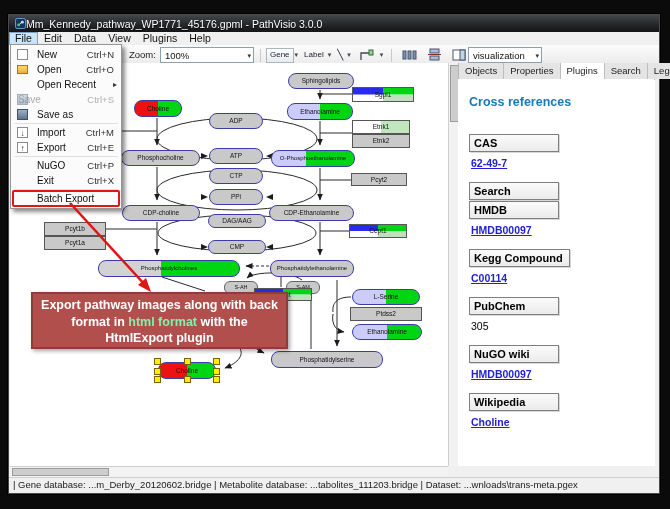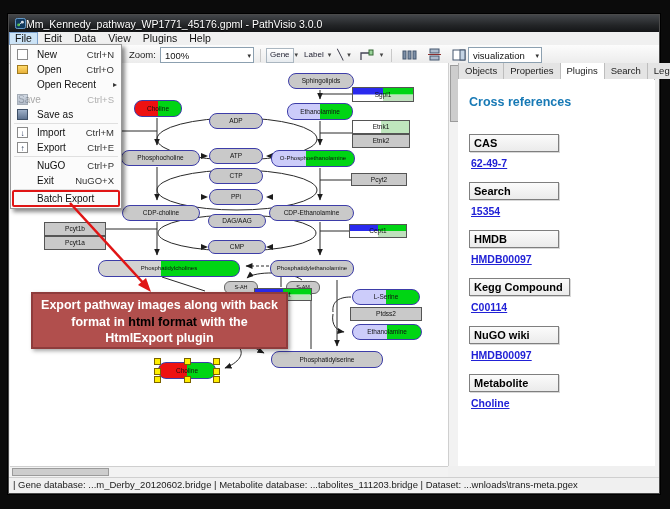--- a/index.html
+++ b/index.html
@@ -36,21 +36,21 @@
   .edges{position:absolute;left:10px;top:63px;z-index:5;}
   .node{position:absolute;z-index:6;box-sizing:border-box;border:1px solid #3d3da8;border-radius:8px;
         text-align:center;color:#111;font-size:6.5px;white-space:nowrap;overflow:hidden;}
   .node.gene{border:1px solid #555;border-radius:0;}
   .node.small{border-color:#666;border-radius:6px;font-size:5.5px;}
   .handle{position:absolute;width:5px;height:5px;background:#ffee00;border:1px solid #7a6200;z-index:8;}
   
   .callout{position:absolute;left:31px;top:292px;width:253px;height:50px;z-index:40;background:#b14f4d;
            border:2px solid #8e3c3c;color:#fff;font-weight:bold;font-size:12.5px;line-height:16.5px;
            text-align:center;padding-top:3px;box-shadow:2px 2px 4px rgba(0,0,0,.35);}
-  .callout .hl{color:#000000;}
+  .callout .hl{color:#86efac;}
   .red-overlay{position:absolute;left:0;top:0;z-index:60;pointer-events:none;}
   
   .popup{position:absolute;left:10px;top:44px;width:110px;z-index:50;background:#fbfbfb;
          border:1px solid #979797;box-shadow:3px 3px 4px rgba(0,0,0,.45);padding:2px 0;}
   .fm-row{position:relative;height:15px;line-height:15px;padding-left:26px;font-size:10px;color:#111;}
   .fm-row.disabled{color:#a8a8a8;padding-left:7px;}
   .fm-shortcut{position:absolute;right:7px;color:#333;font-size:9.5px;}
   .fm-row.disabled .fm-shortcut{color:#b0b0b0;}
   .fm-sub{position:absolute;right:4px;font-size:8px;color:#333;}
   .fm-sep{height:1px;background:#e0e0e0;margin:1px 3px;}
@@ -253,46 +253,47 @@
       <span class="tab">Properties</span>
       <span class="tab active">Plugins</span>
       <span class="tab">Search</span>
       <span class="tab">Legend</span>
     </div>
   <div class="bp-content">
     <div class="bp-inner">
       <div class="bp-heading">Cross references</div>
       <div id="bp-sections">
           <div><div class="bp-header">CAS</div><div class="bp-val"><a href="#">62-49-7</a></div></div>
-          <div><div class="bp-header">Search</div><div class="bp-val"><a href="#">15354</a></div></div>
+          <div><div class="bp-header">Search</div></div>
           <div><div class="bp-header">HMDB</div><div class="bp-val"><a href="#">HMDB00097</a></div></div>
           <div><div class="bp-header">Kegg Compound</div><div class="bp-val"><a href="#">C00114</a></div></div>
+          <div><div class="bp-header">PubChem</div><div class="bp-val">305</div></div>
           <div><div class="bp-header">NuGO wiki</div><div class="bp-val"><a href="#">HMDB00097</a></div></div>
-          <div><div class="bp-header">Metabolite</div><div class="bp-val"><a href="#">Choline</a></div></div>
+          <div><div class="bp-header">Wikipedia</div><div class="bp-val"><a href="#">Choline</a></div></div>
         </div>
 
     </div>
   </div>
 
   <div class="statusbar">
     <span>| Gene database: ...m_Derby_20120602.bridge | Metabolite database: ...tabolites_111203.bridge | Dataset: ...wnloads\trans-meta.pgex</span>
   </div>
 
   <div class="popup" id="file-menu">
       <div class="fm-row"><span class="fm-icon i-page"></span><span>New</span><span class="fm-shortcut">Ctrl+N</span></div>
       <div class="fm-row"><span class="fm-icon i-folder"></span><span>Open</span><span class="fm-shortcut">Ctrl+O</span></div>
       <div class="fm-row"><span>Open Recent</span><span class="fm-sub">▸</span></div>
       <div class="fm-row disabled"><span class="fm-icon i-disk"></span><span>Save</span><span class="fm-shortcut">Ctrl+S</span></div>
       <div class="fm-row"><span class="fm-icon i-disk"></span><span>Save as</span></div>
       <div class="fm-sep"></div>
       <div class="fm-row"><span class="fm-icon i-page">↓</span><span>Import</span><span class="fm-shortcut">Ctrl+M</span></div>
       <div class="fm-row"><span class="fm-icon i-page">↑</span><span>Export</span><span class="fm-shortcut">Ctrl+E</span></div>
       <div class="fm-sep"></div>
       <div class="fm-row"><span>NuGO</span><span class="fm-shortcut">Ctrl+P</span></div>
-      <div class="fm-row"><span>Exit</span><span class="fm-shortcut">NuGO+X</span></div>
+      <div class="fm-row"><span>Exit</span><span class="fm-shortcut">Ctrl+X</span></div>
       <div class="fm-sep"></div>
       <div class="fm-row"><span>Batch Export</span><span class="fm-highlight"></span></div>
     </div>
 
   <svg class="red-overlay" width="670" height="509" viewBox="0 0 670 509">
     <line x1="70" y1="203" x2="146" y2="286" stroke="#e01515" stroke-width="2.5"></line>
     <polygon points="151,292 138,285 146,278" fill="#e01515"></polygon>
   </svg>
 
 </div>

